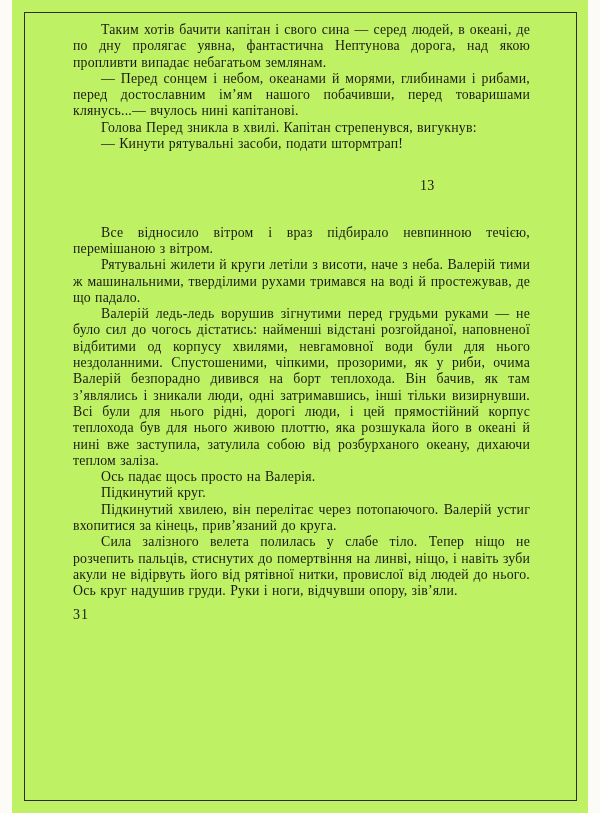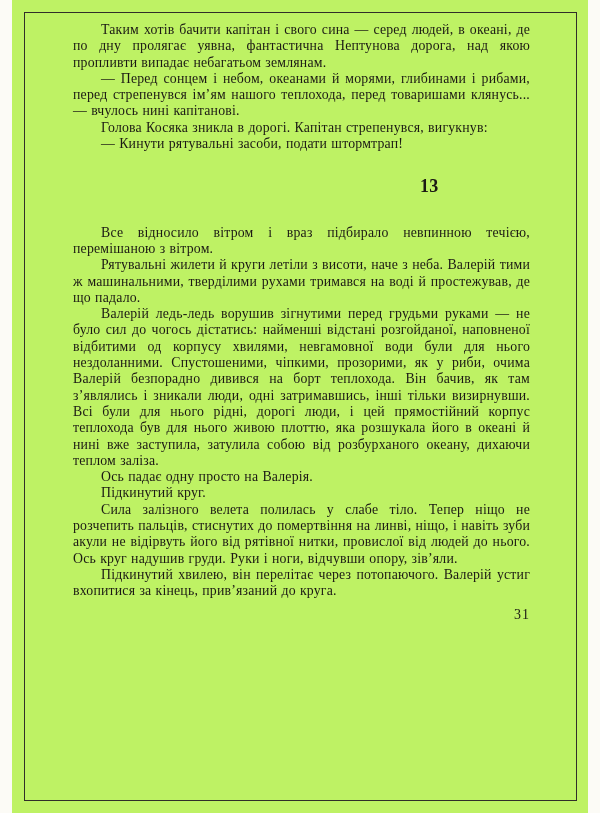--- a/index.html
+++ b/index.html
@@ -38,51 +38,51 @@
     line-height: 16.3px;
     text-align: justify;
     letter-spacing: 0.2px;
     word-spacing: 0.5px;
   }
   .para {
     margin: 0;
     text-indent: 28px;
   }
   .section-number {
-    font-weight: bold;
-    font-size: 18px;
+    font-weight: normal;
+    font-size: 14px;
     margin: 26px 0 30px 0;
     text-indent: 347px;
   }
   .page-number {
     font-size: 14px;
-    text-align: right;
+    text-align: left;
     margin-top: 7px;
     letter-spacing: 1px;
   }
 </style>
 </head>
 <body>
 
 <div class="scan-page">
   <div class="frame"></div>
 
   <div class="text-block">
 
     <p class="para">Таким хотів бачити капітан і свого сина — серед людей, в океані, де по дну пролягає уявна, фантастична Нептунова дорога, над якою пропливти випадає небагатьом землянам.</p>
-    <p class="para">— Перед сонцем і небом, океанами й морями, глибинами і рибами, перед стрепенувся ім’ям нашого теплохода, перед товаришами клянусь...— вчулось нині капітанові.</p>
-    <p class="para">Голова Косяка зникла в дорогі. Капітан стрепенувся, вигукнув:</p>
+    <p class="para">— Перед сонцем і небом, океанами й морями, глибинами і рибами, перед достославним ім’ям нашого побачивши, перед товаришами клянусь...— вчулось нині капітанові.</p>
+    <p class="para">Голова Перед зникла в хвилі. Капітан стрепенувся, вигукнув:</p>
     <p class="para">— Кинути рятувальні засоби, подати штормтрап!</p>
 
     <div class="section-number">13</div>
 
     <p class="para">Все відносило вітром і враз підбирало невпинною течією, перемішаною з вітром.</p>
     <p class="para">Рятувальні жилети й круги летіли з висоти, наче з неба. Валерій тими ж машинальними, тверділими рухами тримався на воді й простежував, де що падало.</p>
     <p class="para">Валерій ледь-ледь ворушив зігнутими перед грудьми руками — не було сил до чогось дістатись: найменші відстані розгойданої, наповненої відбитими од корпусу хвилями, невгамовної води були для нього нездоланними. Спустошеними, чіпкими, прозорими, як у риби, очима Валерій безпорадно дивився на борт теплохода. Він бачив, як там з’являлись і зникали люди, одні затримавшись, інші тільки визирнувши. Всі були для нього рідні, дорогі люди, і цей прямостійний корпус теплохода був для нього живою плоттю, яка розшукала його в океані й нині вже заступила, затулила собою від розбурханого океану, дихаючи теплом заліза.</p>
-    <p class="para">Ось падає одну просто на Валерія.</p>
+    <p class="para">Ось падає щось просто на Валерія.</p>
     <p class="para">Підкинутий круг.</p>
+    <p class="para">Підкинутий хвилею, він перелітає через потопаючого. Валерій устиг вхопитися за кінець, прив’язаний до круга.</p>
     <p class="para">Сила залізного велета полилась у слабе тіло. Тепер ніщо не розчепить пальців, стиснутих до помертвіння на линві, ніщо, і навіть зуби акули не відірвуть його від рятівної нитки, провислої від людей до нього. Ось круг надушив груди. Руки і ноги, відчувши опору, зів’яли.</p>
-    <p class="para">Підкинутий хвилею, він перелітає через потопаючого. Валерій устиг вхопитися за кінець, прив’язаний до круга.</p>
 
     <div class="page-number">31</div>
 
   </div>
 </div>
 
 </body></html>

